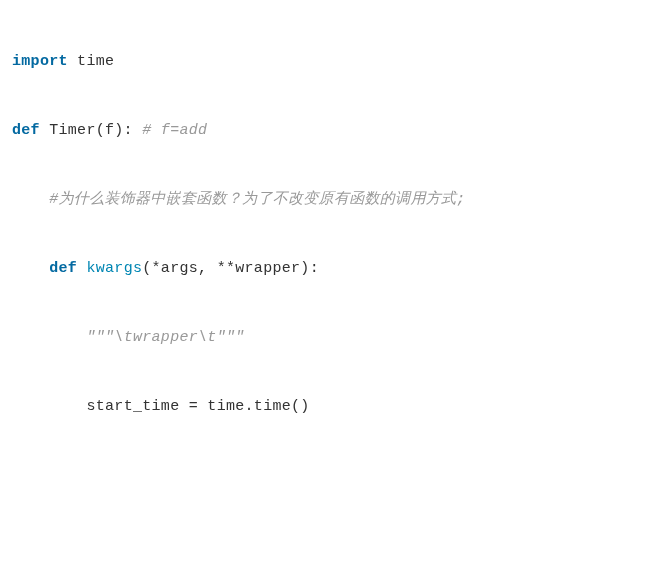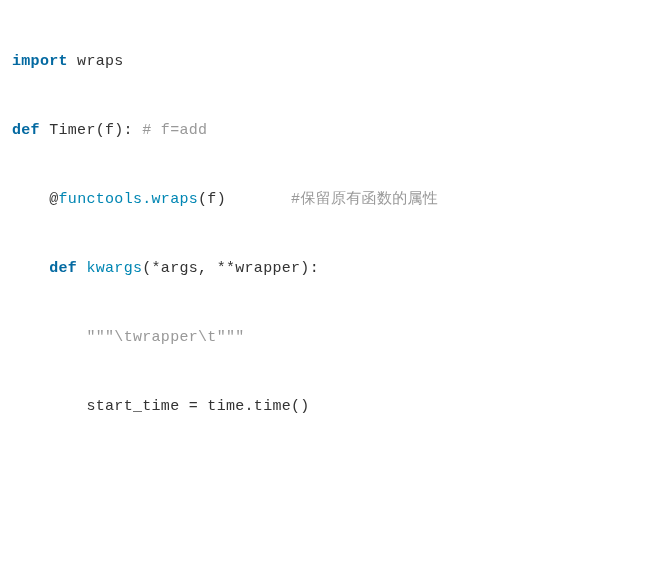--- a/index.html
+++ b/index.html
@@ -20,31 +20,31 @@
     .code-container {
       position: relative;
       white-space: pre;
     }
     .line {
       display: block;
       position: relative;
     }
     .kw { color: #0369a1; font-weight: bold; }
     .fn { color: #0086b3; }
-    .comment { color: #999999; }
+    .comment { color: #999999; font-style: italic; }
     .plain { color: #333333; }
     .decorator { color: #333333; }
   </style>
 </head>
 <body>
 
 <div class="code-container">
-<div class="line"><span class="kw">import</span><span class="plain"> wraps</span></div>
+<div class="line"><span class="kw">import</span><span class="plain"> time</span></div>
 <div class="line"><span class="kw">def</span><span class="plain"> Timer(f): </span><span class="comment"># f=add</span></div>
-<div class="line">    <span class="decorator">@</span><span class="fn">functools.wraps</span><span class="plain">(f)       </span><span class="comment">#保留原有函数的属性</span></div>
+<div class="line">    <span class="comment">#为什么装饰器中嵌套函数？为了不改变原有函数的调用方式;</span></div>
 <div class="line">    <span class="kw">def</span><span class="fn"> kwargs</span><span class="plain">(*args, **wrapper):</span></div>
 <div class="line">        <span class="comment">"""\twrapper\t"""</span></div>
 <div class="line">        <span class="plain">start_time = time.time()</span></div>
 
 
 
 
 
 </div>
 

